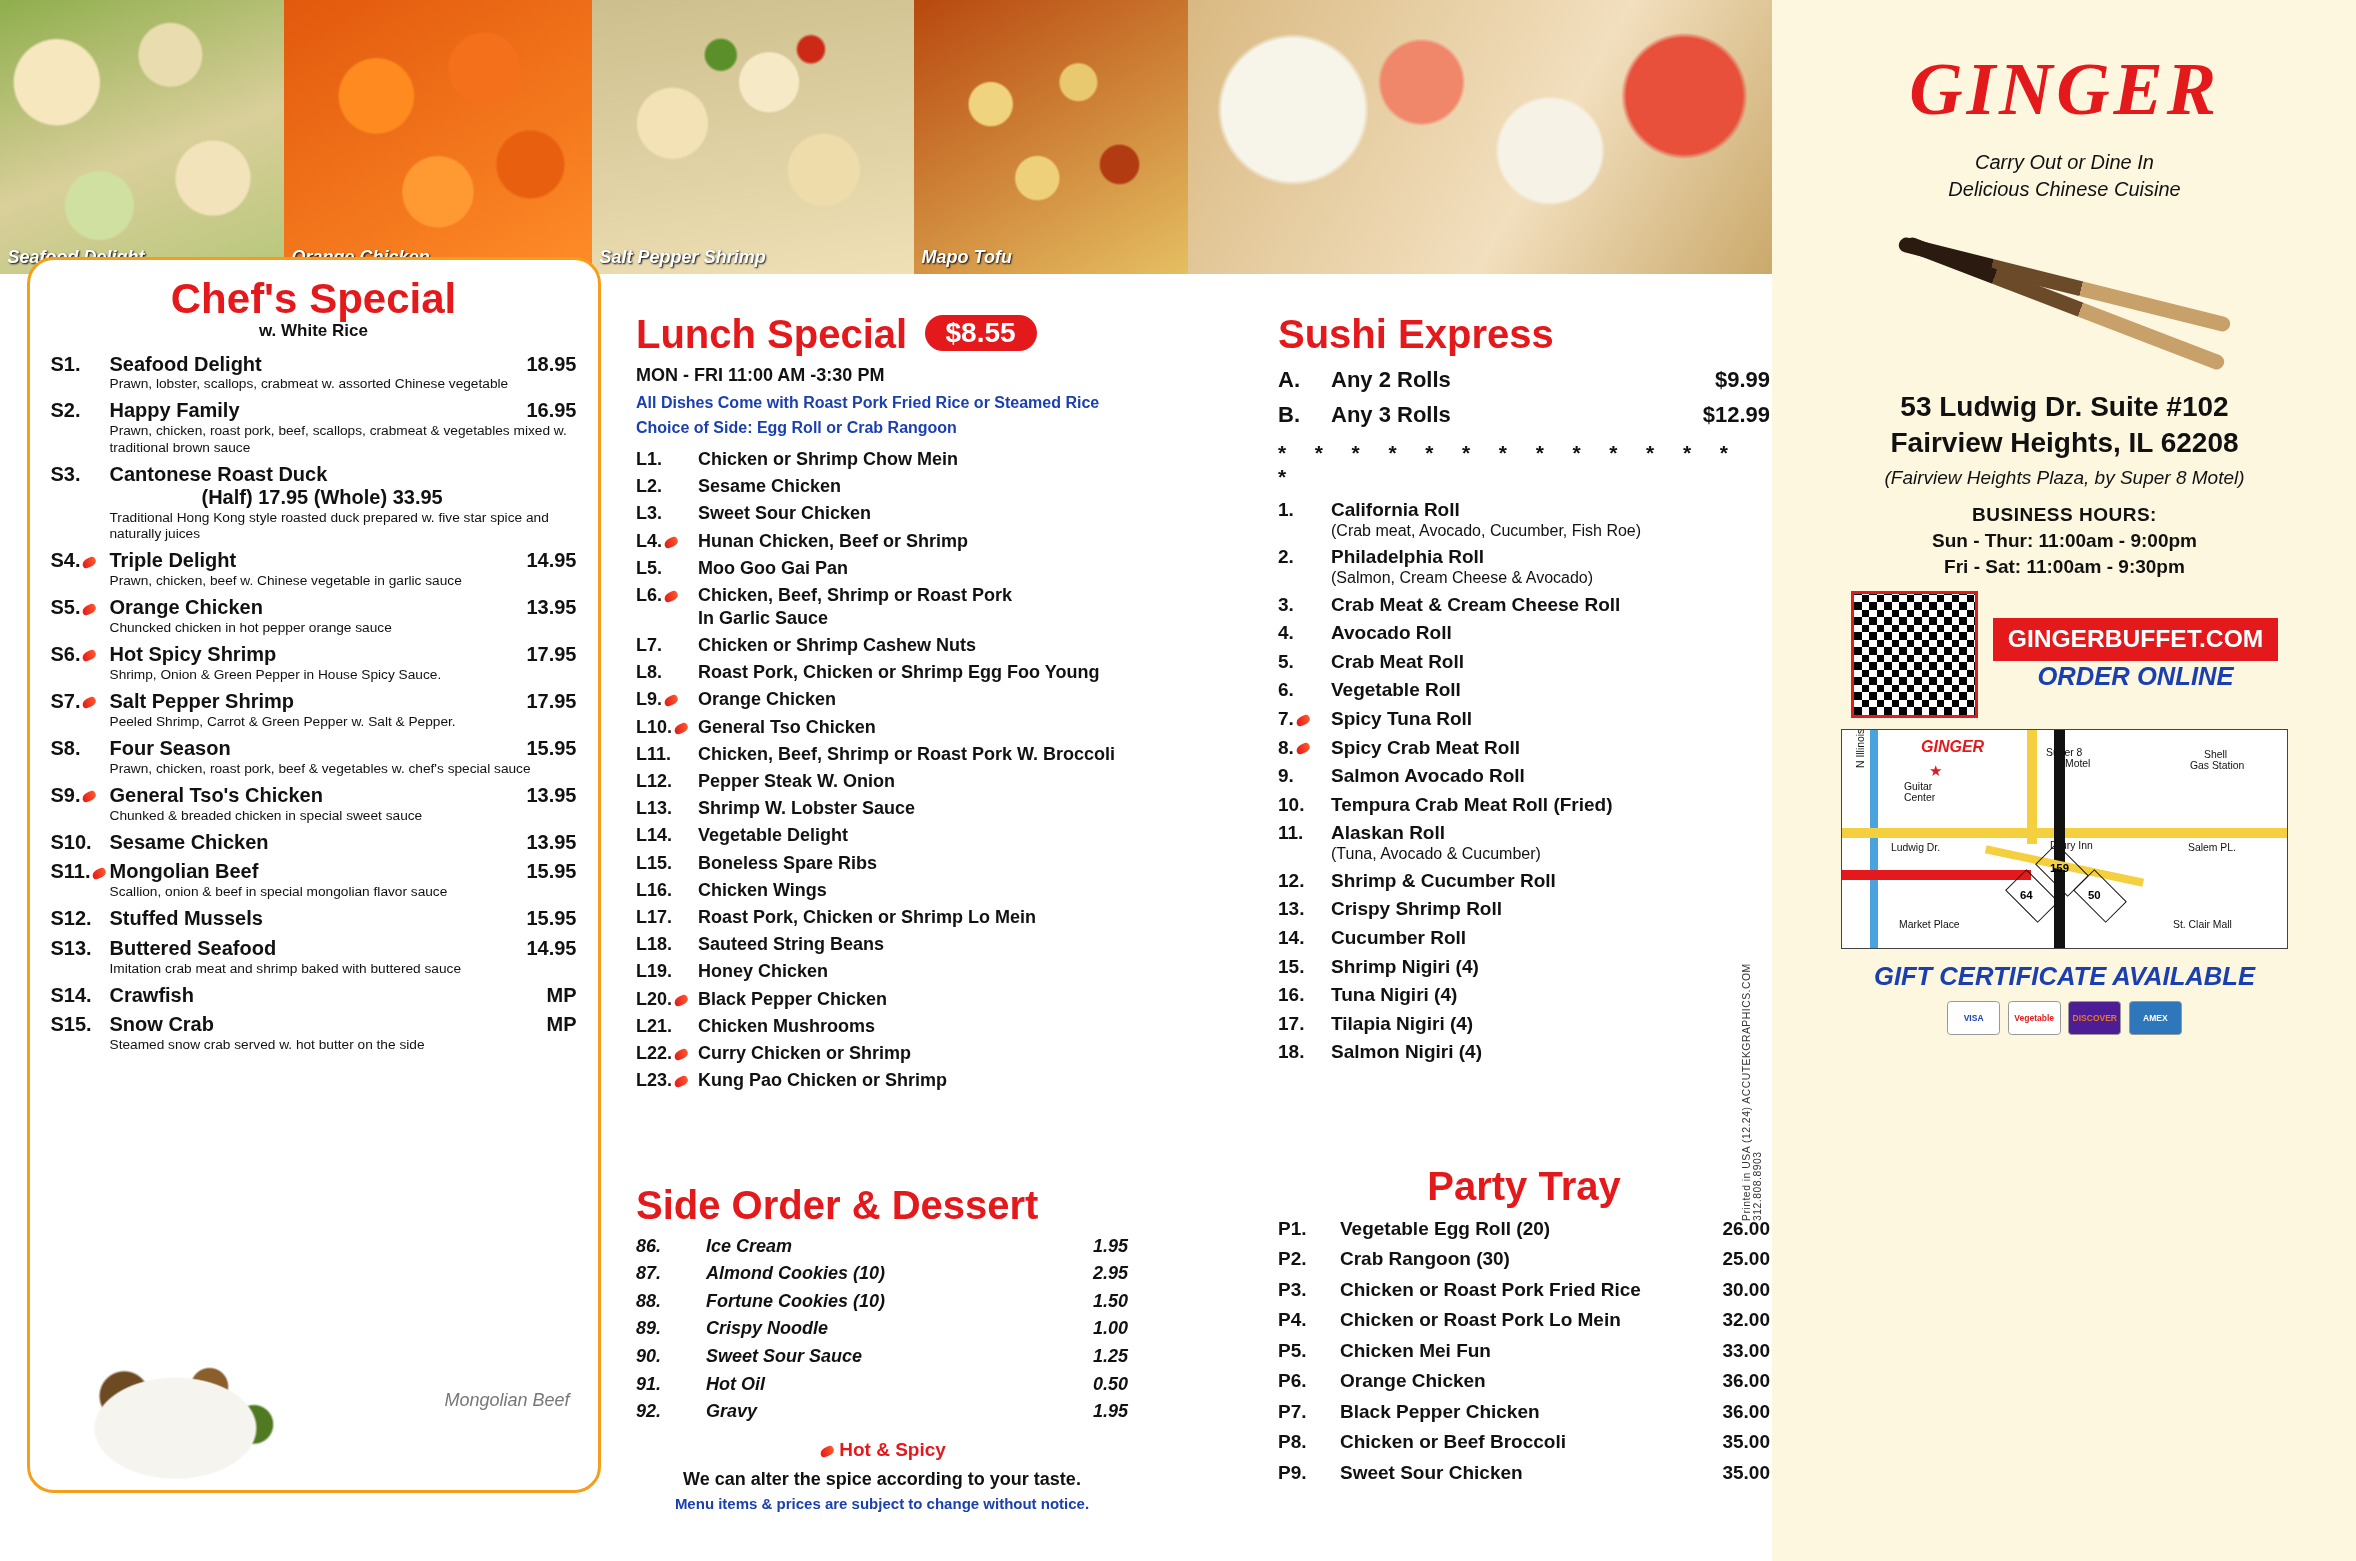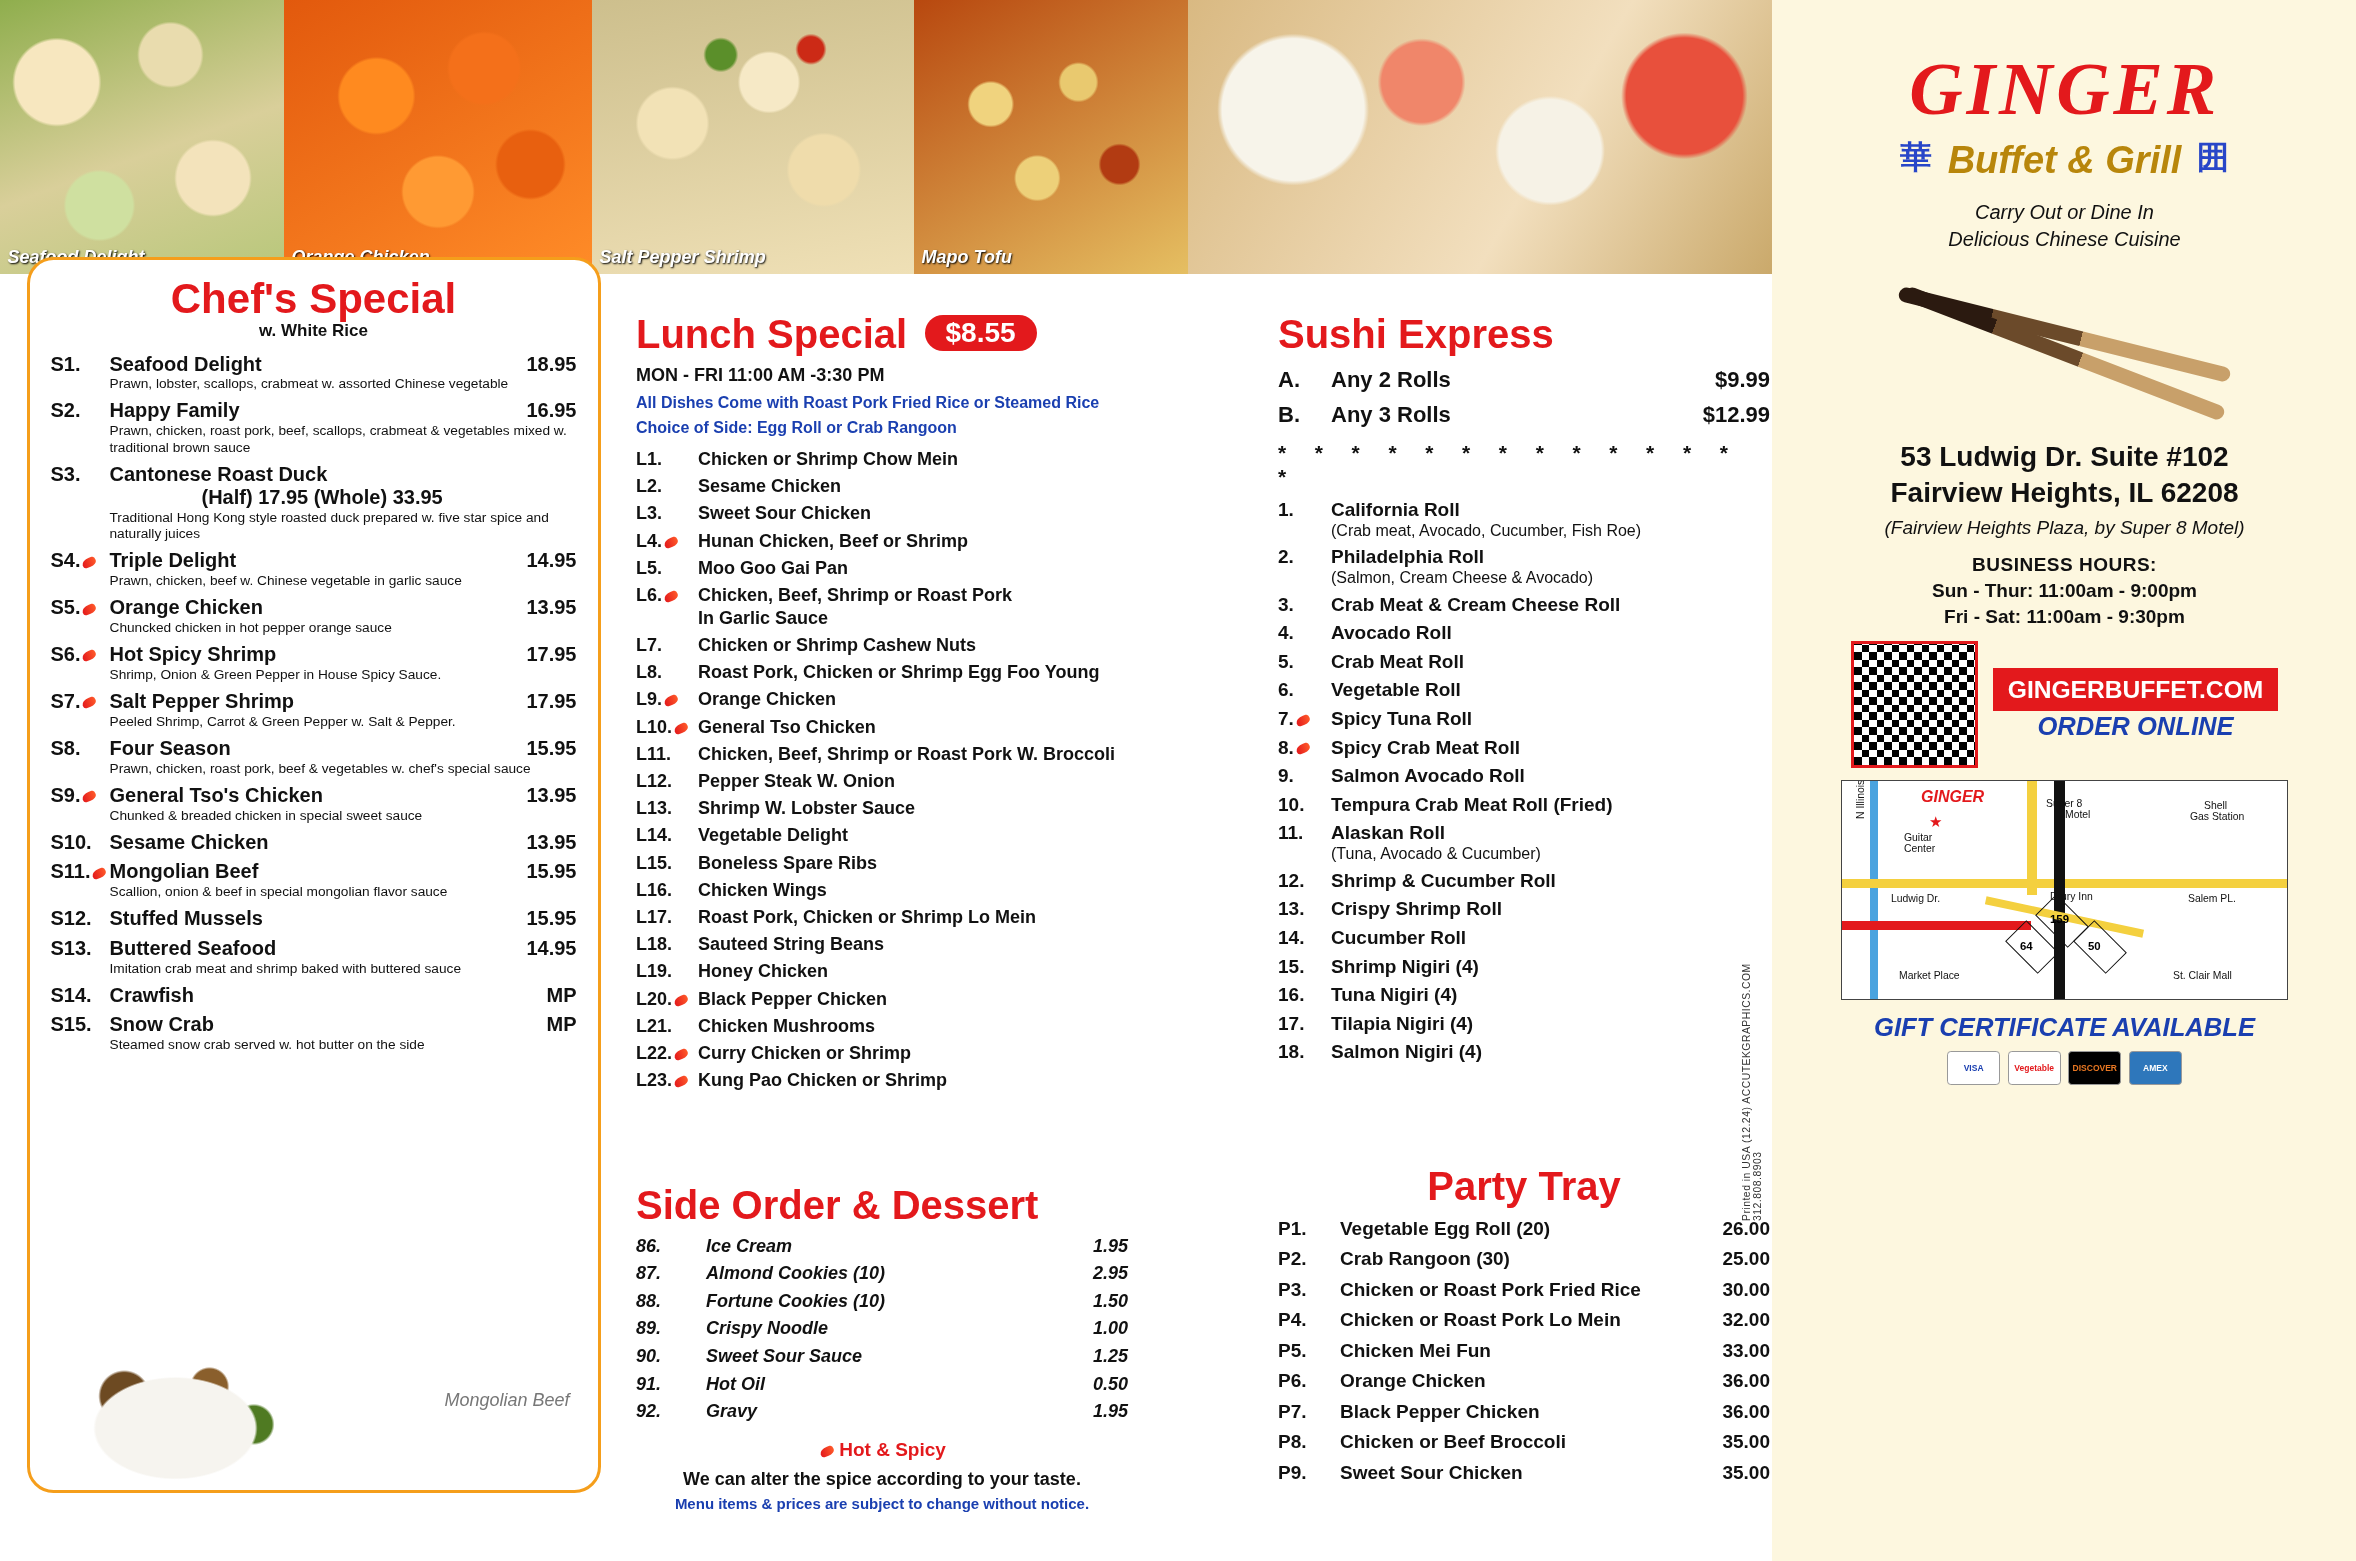--- a/index.html
+++ b/index.html
@@ -135,21 +135,21 @@
   .map .lbl{position:absolute;font-size:10.4px;color:#111;}
   .map .ginger{position:absolute;left:79px;top:7.6px;color:#e3191c;font-size:16px;font-weight:bold;font-style:italic;}
   .map .star{position:absolute;left:87px;top:32px;color:#e3191c;font-size:15px;}
   .shield{position:absolute;width:44px;height:28px;border:1.9px solid #111;transform:rotate(45deg);}
   .shieldtxt{position:absolute;font-size:11.4px;font-weight:bold;}
   .gift{margin-top:13.2px;text-align:center;color:#1a3fb0;font-size:25.6px;font-weight:bold;font-style:italic;}
   .cards{margin-top:9.5px;display:flex;justify-content:center;gap:7.6px;}
   .card{width:51px;height:32px;border:0.9px solid #999;border-radius:3.8px;font-size:8.5px;font-weight:bold;display:flex;align-items:center;justify-content:center;}
   .visa{background:#fff;color:#1a3fb0;}
   .mc{background:#fff;color:#e3191c;}
-  .disc{background:#000000;color:#e87722;}
+  .disc{background:#4c1d95;color:#e87722;}
   .amex{background:#2e77bb;color:#fff;}
 </style>
 </head>
 <body>
 
 <div class="page">
 
   <div class="photostrip">
     <div class="photo p1">
         <span class="cap">Seafood Delight</span>
@@ -668,25 +668,20 @@
           <span class="pname">Sweet Sour Chicken</span>
           <span class="pprice">35.00</span>
         </div>
       </div>
   </div>
 
   <div class="vert">Printed in USA   (12.24)   ACCUTEKGRAPHICS.COM   312.808.8903</div>
 
   <div class="right">
     <div class="logo">GINGER</div>
-    <div class="logo2">
-      <span class="kanji">華</span>
-      <span class="bg">Buffet &amp; Grill</span>
-      <span class="kanji">囲</span>
-    </div>
     <div class="tag">
       <div>Carry Out or Dine In</div>
       <div>Delicious Chinese Cuisine</div>
     </div>
     <div class="chopsticks">
       <div class="stick s1"></div>
       <div class="stick s2"></div>
     </div>
     <div class="addr">
       <div>53 Ludwig Dr. Suite #102</div>

